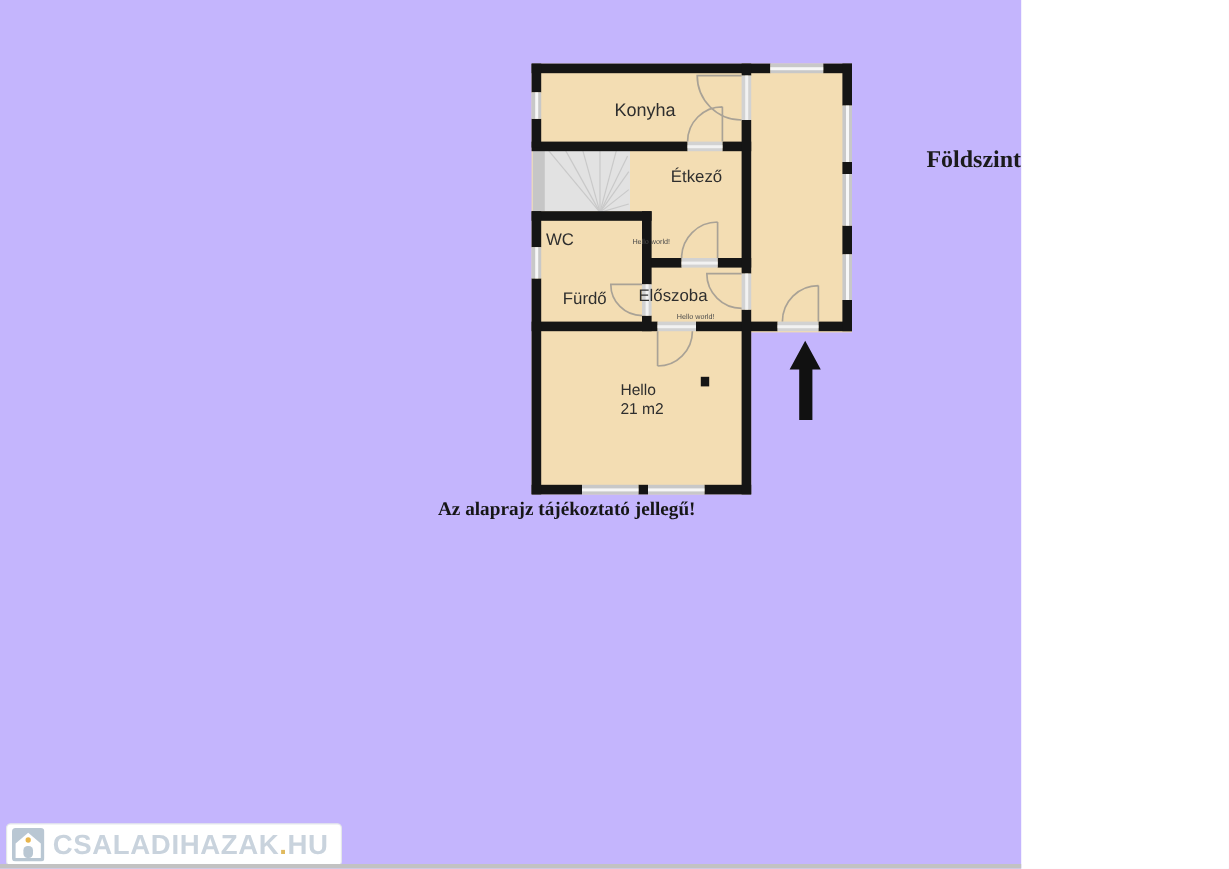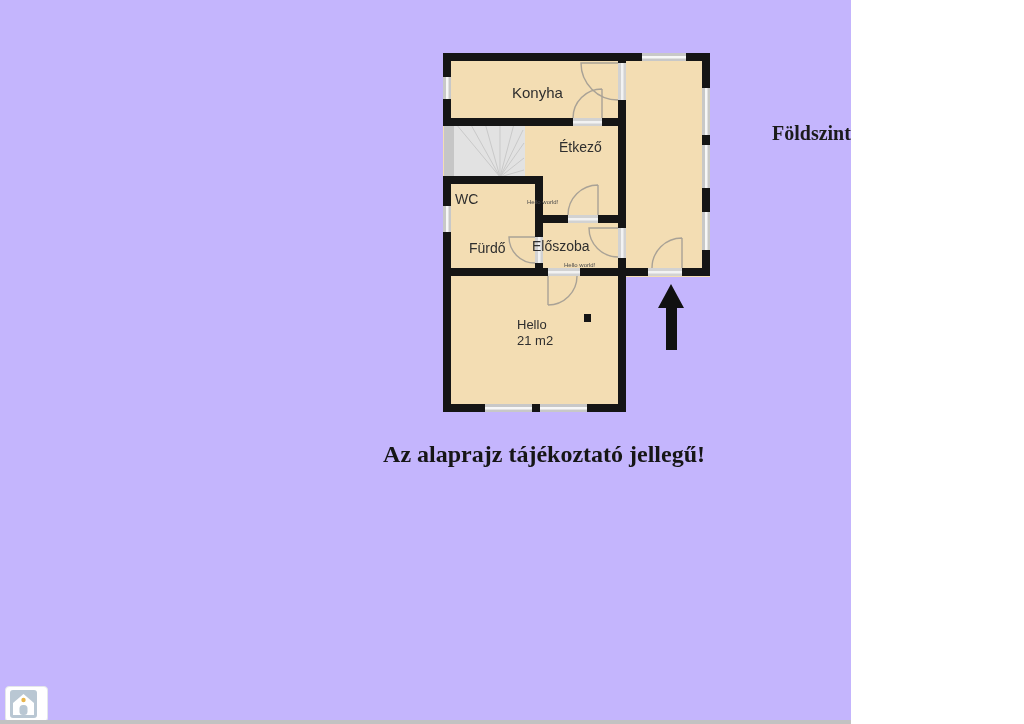--- a/index.html
+++ b/index.html
@@ -12,22 +12,22 @@
   .label-wc{left:455px;top:191px;}
   .label-furdo{left:469px;top:240px;}
   .label-eloszoba{left:532px;top:238px;}
   .label-szoba{left:517px;top:317px;font-size:13px;line-height:16px;}
   .label-kozlekedo{left:650px;top:105px;line-height:28.5px;}
   .hello{position:absolute;font-size:6px;color:#4a4a4a;letter-spacing:0;}
   .hello-1{left:527px;top:199px;}
   .hello-2{left:564px;top:262px;}
   .floor-title{position:absolute;left:772px;top:122px;font-family:"Liberation Serif",serif;
                font-weight:bold;font-size:20px;color:#1b1b1b;}
-  .caption{position:absolute;left:365px;top:441px;width:340px;text-align:right;
-           font-family:"Liberation Serif",serif;font-weight:bold;font-size:24px;color:#161616;}
+  .caption{position:absolute;left:365px;top:416px;width:340px;text-align:left;
+           font-family:"Liberation Serif",serif;font-weight:bold;font-size:16px;color:#161616;}
   .brand{position:absolute;left:5px;top:686px;display:flex;align-items:center;gap:7px;
          padding:3px 10px 3px 4px;border:1px solid #e4e7ea;border-radius:4px;background:#fff;}
   .brand-text{font-size:23px;font-weight:bold;letter-spacing:0.5px;color:#c9d3dd;
               font-family:"Liberation Sans",sans-serif;}
   .brand-dot{color:#e0ba5e;}
   .bottom-edge{position:absolute;left:0;top:720px;width:1024px;height:4px;background:#c2c2c2;}
 </style>
 </head>
 <body>
 
@@ -161,16 +161,19 @@
 
   <div class="caption">Az alaprajz tájékoztató jellegű!</div>
 
   <div class="brand">
     <svg width="27" height="28" viewBox="0 0 27 28">
       <rect x="0" y="0" width="27" height="28" rx="3" fill="#b9c7d3"></rect>
       <polygon points="13.5,4 24,13 24,25 3,25 3,13" fill="#ffffff"></polygon>
       <circle cx="13.5" cy="10" r="2.2" fill="#e8b54c"></circle>
       <rect x="9.5" y="15" width="8" height="10" rx="3.5" fill="#b9c7d3"></rect>
     </svg>
+    <div class="brand-text">
+      <span>CSALADIHAZAK</span><span class="brand-dot">.</span><span>HU</span>
+    </div>
   </div>
 
   <div class="bottom-edge"></div>
 </div>
 
 </body></html>

